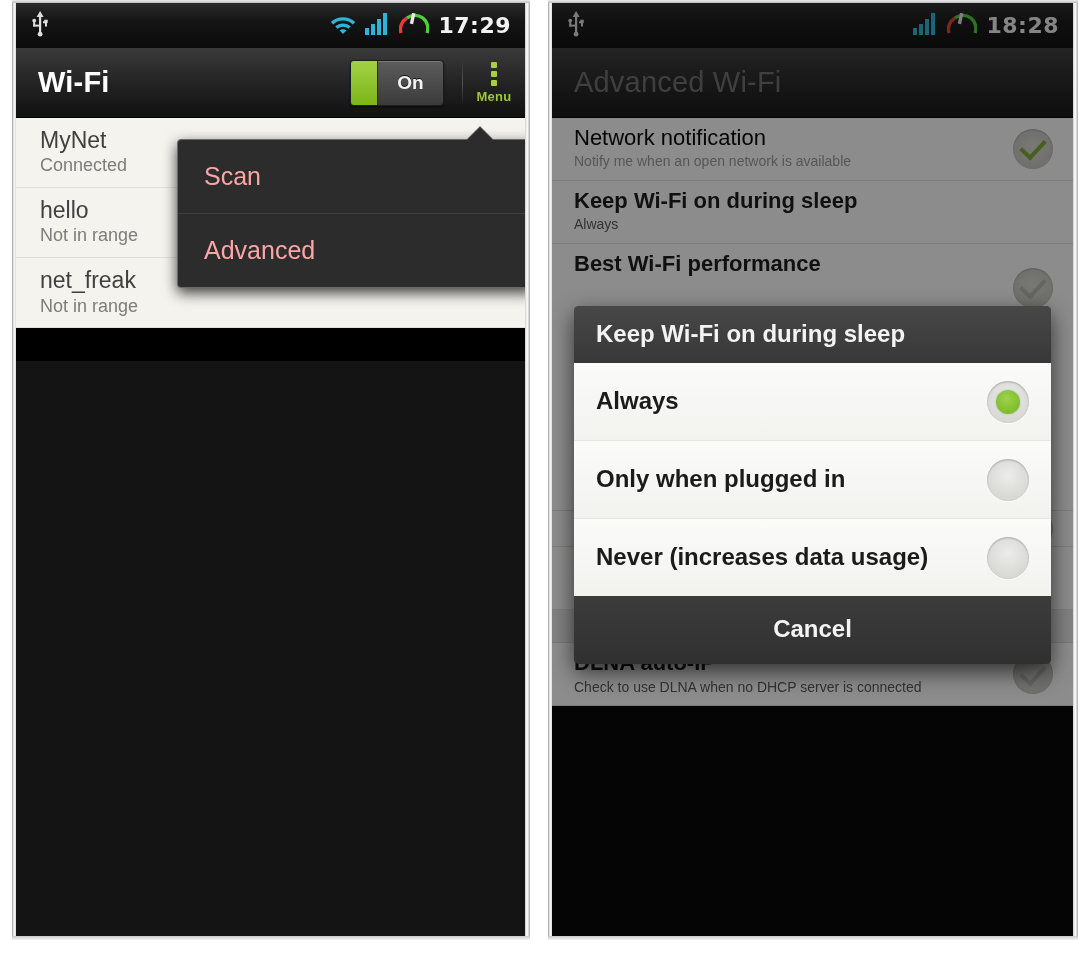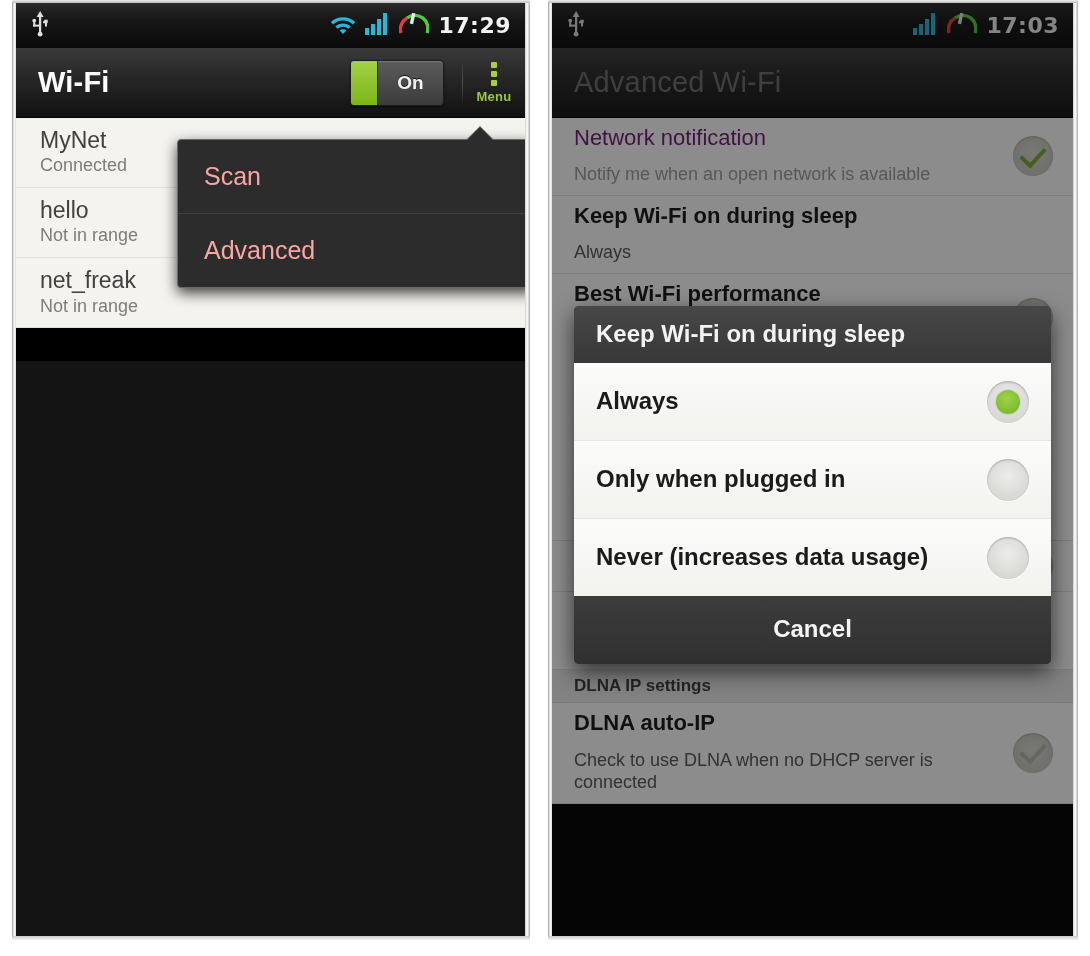--- a/index.html
+++ b/index.html
@@ -74,22 +74,22 @@
      border-bottom:13px solid #2c2c2c;filter:drop-shadow(0 -1px 0 #6a6a6a);}
   .popitem{padding:22px 0 22px 26px;color:#fca5a5;font-size:25px;
      border-bottom:1px solid #3f3f3f;}
   .popitem:last-child{border-bottom:none;}
 
   
   .settings{position:relative;background:#ffffff;}
   .srow{position:relative;padding:7px 70px 9px 22px;background:#fff;
      border-bottom:1px solid #e2e1dc;}
   .srow .stitle{font-size:22px;font-weight:bold;color:#161616;line-height:1.2;}
-  .srow .ssub{font-size:18px;color:#555;line-height:1.25;margin-top:12px;}
-  .srow .stitle.faded{color:#701a75;font-weight:normal;}
+  .srow .ssub{font-size:14px;color:#555;line-height:1.25;margin-top:2px;}
+  .srow .stitle.faded{color:#000000;font-weight:normal;}
   .srow .ssub.faded{color:#9b9b9b;}
   .sheader{background:#ececec;padding:6px 22px 6px 22px;border-bottom:1px solid #d9d9d9;}
   .sheader .htext{font-size:17px;font-weight:bold;color:#3a3a3a;}
 
   .cb{position:absolute;right:20px;top:50%;transform:translateY(-50%);
      width:40px;height:40px;border-radius:50%;
      background:radial-gradient(circle at 50% 45%,#d9d9d4,#c2c2bc);
      box-shadow:inset 0 1px 2px rgba(0,0,0,.2);display:flex;align-items:center;justify-content:center;}
   .cb .tick{width:20px;height:11px;border-left:4px solid #7fa832;border-bottom:4px solid #7fa832;
      transform:rotate(-47deg);margin-top:-4px;}
@@ -261,21 +261,21 @@
             </g>
               </svg>
           </span>
           <span>
             <svg width="30" height="22" viewBox="0 0 30 22">
               <path d="M2 20 A13 13 0 0 1 8 5" stroke="#e53b3b" stroke-width="3.4" fill="none"></path>
               <path d="M8 5 A13 13 0 0 1 28 20" stroke="#4fce3a" stroke-width="3.4" fill="none"></path>
               <rect x="12" y="0" width="3.4" height="11" fill="#e8e8e8" transform="rotate(12 13.7 5)"></rect>
             </svg>
           </span>
-          <span class="sb-time">17:03</span>
+          <span class="sb-time">18:28</span>
         </div>
       </div>
 
       <div class="actionbar">
         <div class="ab-title dim">Advanced Wi-Fi</div>
       </div>
 
       <div class="settings">
 
         <div class="srow">

